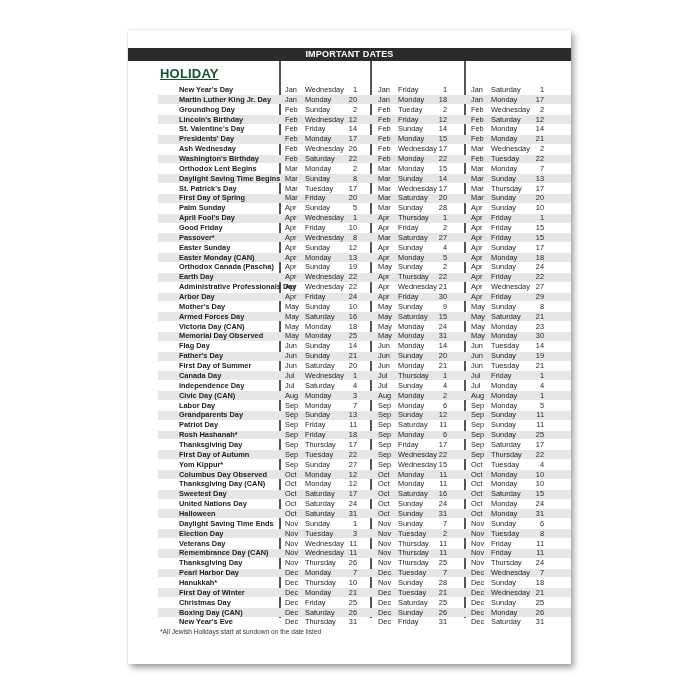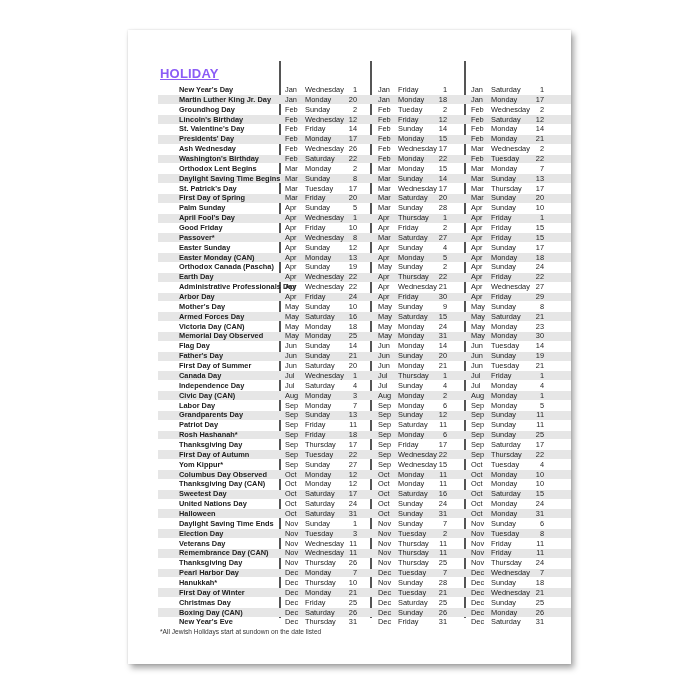--- a/index.html
+++ b/index.html
@@ -10,39 +10,40 @@
     box-shadow: 3px 4px 6px rgba(0,0,0,0.35), 0 0 2px rgba(0,0,0,0.15);
   }
   .header-bar {
     position:absolute; left:0; top:18px; width:443px; height:13px;
     background:#2b2b2b; color:#ffffff; text-align:center;
     font-size:9px; font-weight:bold; line-height:13px; letter-spacing:0.2px;
   }
   .divider { position:absolute; top:31px; width:1.5px; height:557px; background:#555555; }
   .holiday-title {
     position:absolute; left:32px; top:36px; font-size:13px; font-weight:bold;
-    color:#8b5cf6; text-decoration:underline; letter-spacing:0.2px;
+    color:#14532d; text-decoration:underline; letter-spacing:0.2px;
   }
   .rows { position:absolute; left:30px; top:55px; width:413px; }
   .row { position:relative; height:9.86px; font-size:7.4px; line-height:9.86px; color:#222; }
   .row.alt .stripe { position:absolute; left:0; right:0; top:0.5px; bottom:0.5px; background:#e6e6e6; }
   .row .name { position:absolute; left:2px; font-weight:bold; white-space:nowrap;padding-left:19px; }
   .cell { position:absolute; white-space:nowrap; }
   .cell .m { position:absolute; left:0; }
   .cell .d { position:absolute; left:20px; }
   .cell .n { position:absolute; text-align:right; width:14px; }
   .c0 { left:127px; } .c0 .n { left:58px; }
   .c1 { left:220px; } .c1 .n { left:55px; }
   .c2 { left:313px; } .c2 .n { left:59px; }
   .footnote { position:absolute; left:32px; top:598px; font-size:6.6px; color:#333; }
 </style>
 </head>
 <body>
 
 <div class="page">
+  <div class="header-bar">IMPORTANT DATES</div>
   <div class="divider" style="left:151px"></div>
   <div class="divider" style="left:242px"></div>
   <div class="divider" style="left:336px"></div>
   <div class="holiday-title">HOLIDAY</div>
   <div class="rows" id="rows">
       <div class="row">
         <div class="stripe"></div>
         <span class="name">New Year's Day</span>
         <span class="cell c0">
           <span class="m">Jan</span>

